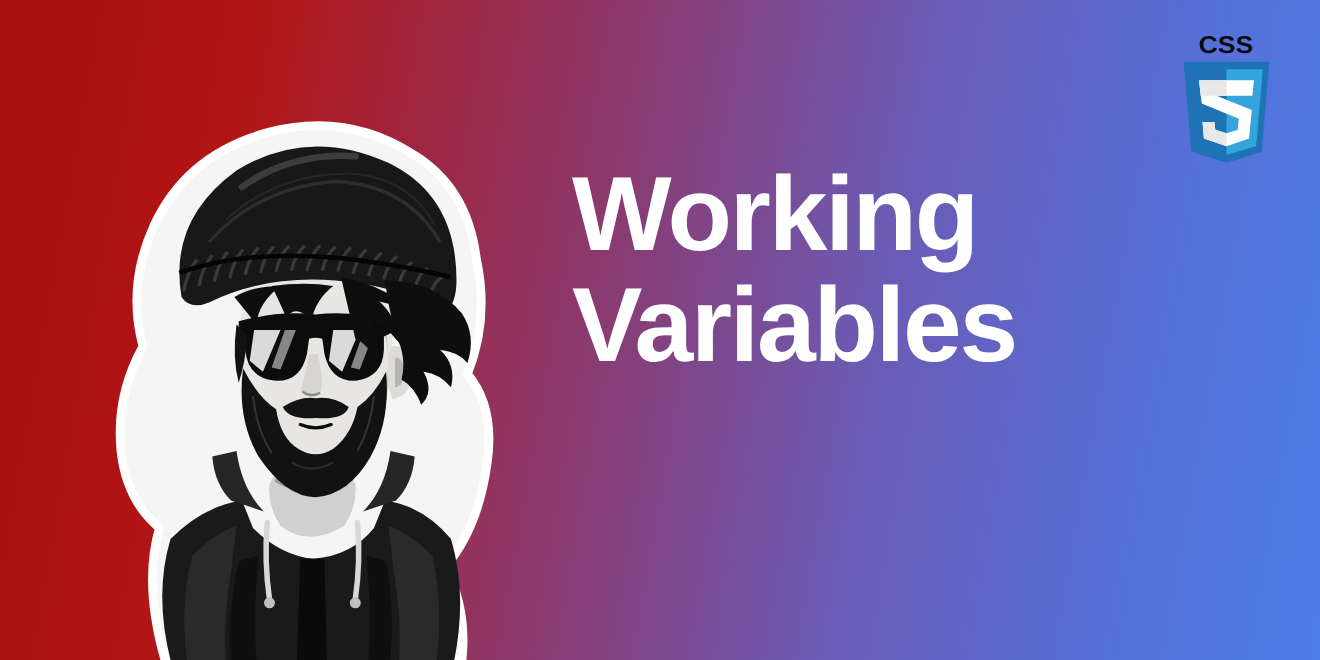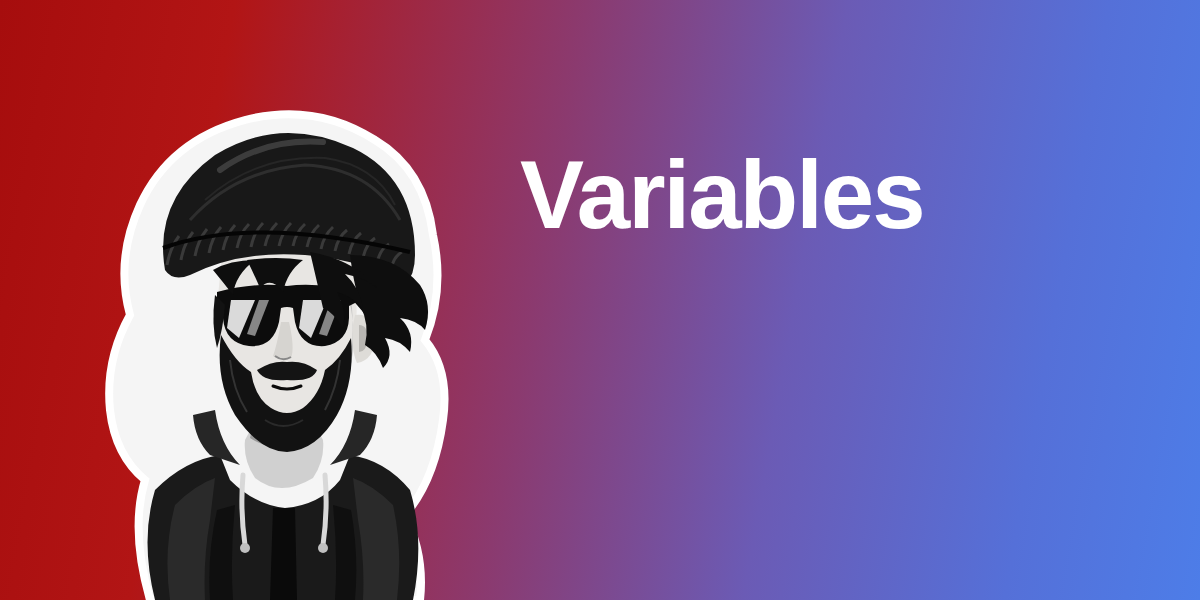--- a/index.html
+++ b/index.html
@@ -154,17 +154,30 @@
       <path d="M 255 192 Q 300 200 322 228 Q 310 218 290 214 Q 305 228 308 248 Q 296 236 282 232 Q 292 250 288 268 Q 278 252 268 248 Q 262 222 255 192 Z" fill="#0e0e0e"></path>
 
       <path d="M 158 210 Q 175 200 200 200 Q 180 215 178 235 Q 168 222 158 210 Z" fill="#0e0e0e"></path>
       <path d="M 192 200 Q 222 196 248 200 Q 232 212 228 232 Q 216 216 205 228 Q 198 212 192 200 Z" fill="#0e0e0e"></path>
 
       <path d="M 160 235 Q 156 265 162 288 Q 168 270 170 245 Z" fill="#121212"></path>
     </svg>
   </div>
 
   <div class="title">
+    <div>Working</div>
     <div>Variables</div>
   </div>
 
+  <div class="css3-badge">
+    <div class="css3-label">CSS</div>
+    <div class="shield">
+      <svg viewBox="0 0 90 100" xmlns="http://www.w3.org/2000/svg">
+        <path d="M 6 0 L 84 0 L 77 82 L 45 92 L 13 82 Z" fill="#1f72b5"></path>
+        <path d="M 45 7 L 78 7 L 72 77 L 45 85 Z" fill="#34a4dc"></path>
+        <path d="M 20 17 L 70 17 L 68.5 31 L 36 31 L 68 44 L 65.5 70 L 45 77 L 24.5 70 L 23.2 55 L 34 55 L 34.8 62 L 45 65.2 L 55.2 62 L 56.2 52 L 22.5 38 Z" fill="#fff"></path>
+        <path d="M 20 17 L 45 17 L 45 31 L 21.5 31 Z" fill="#e8e8e8"></path>
+        <path d="M 22.5 38 L 45 47.2 L 45 77 L 24.5 70 L 23.2 55 L 34 55 L 34.8 62 L 45 65.2 L 45 47.2 Z" fill="#e8e8e8"></path>
+      </svg>
+    </div>
+  </div>
 
 </div>
 
 </body></html>

